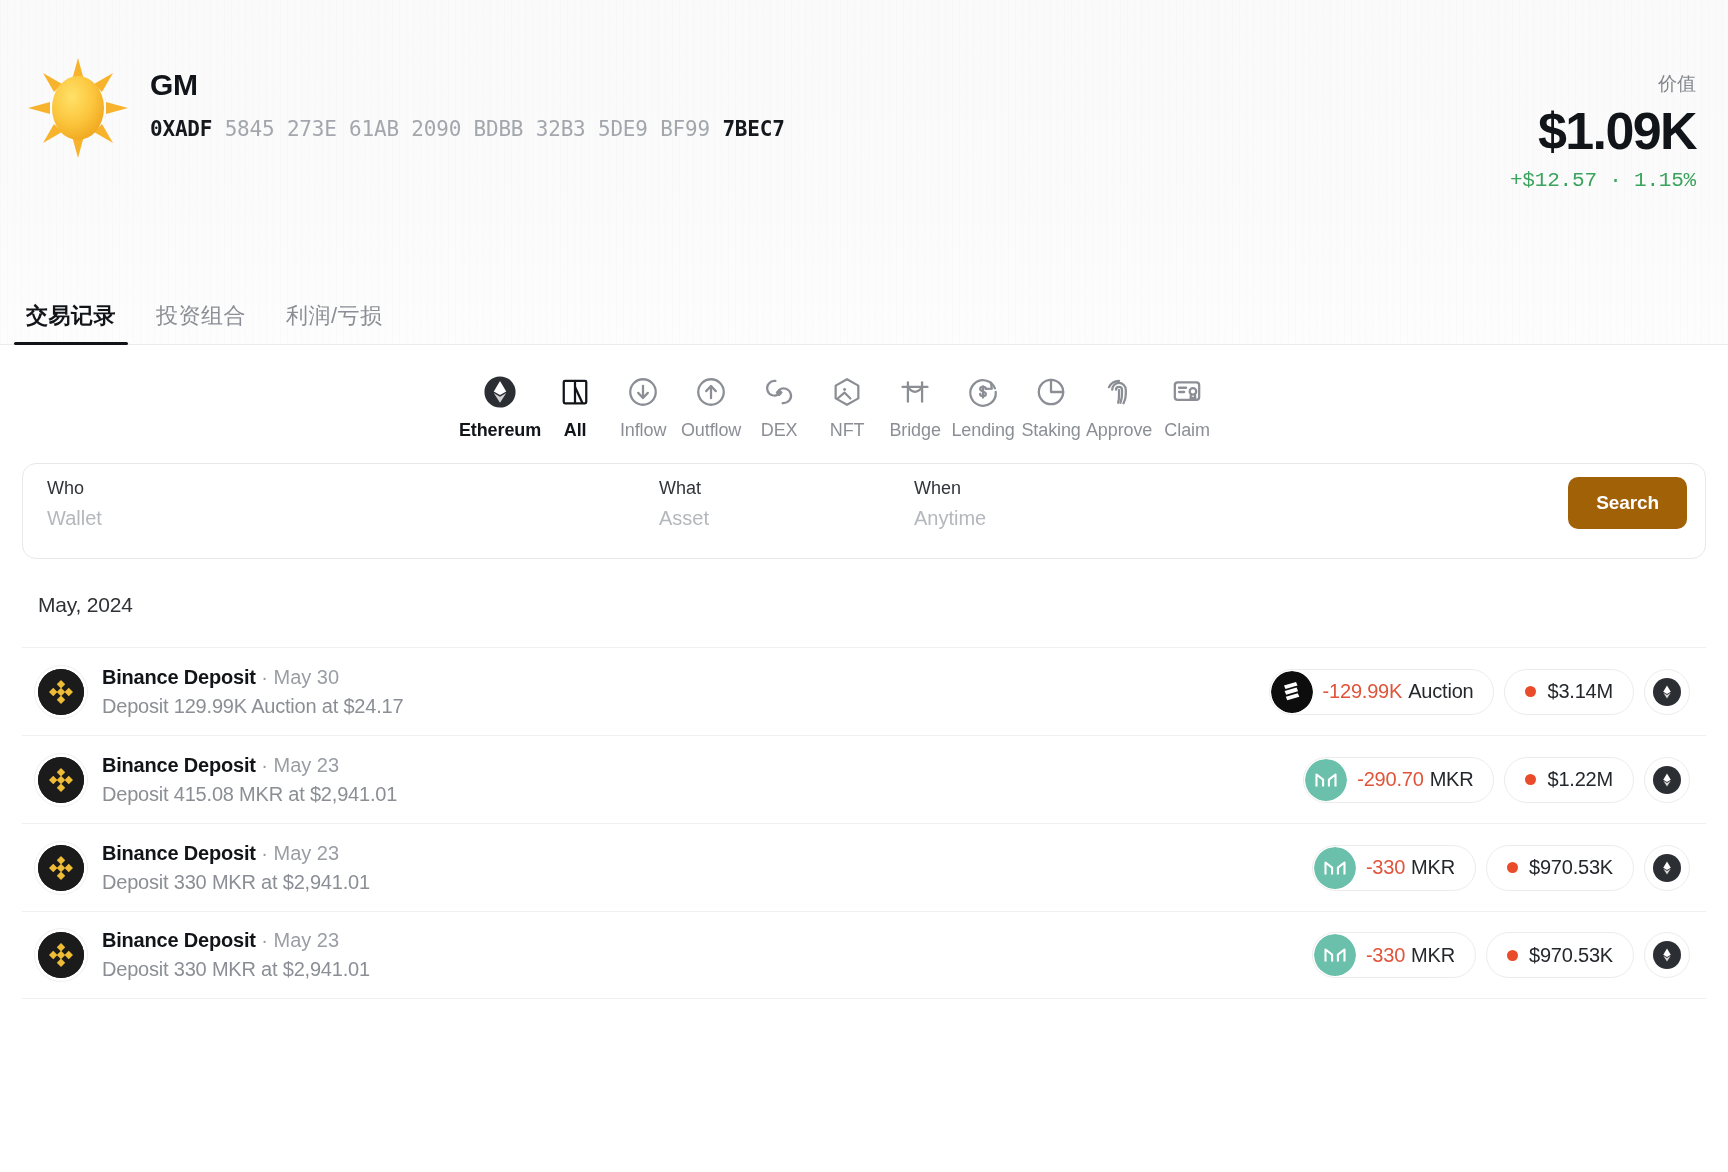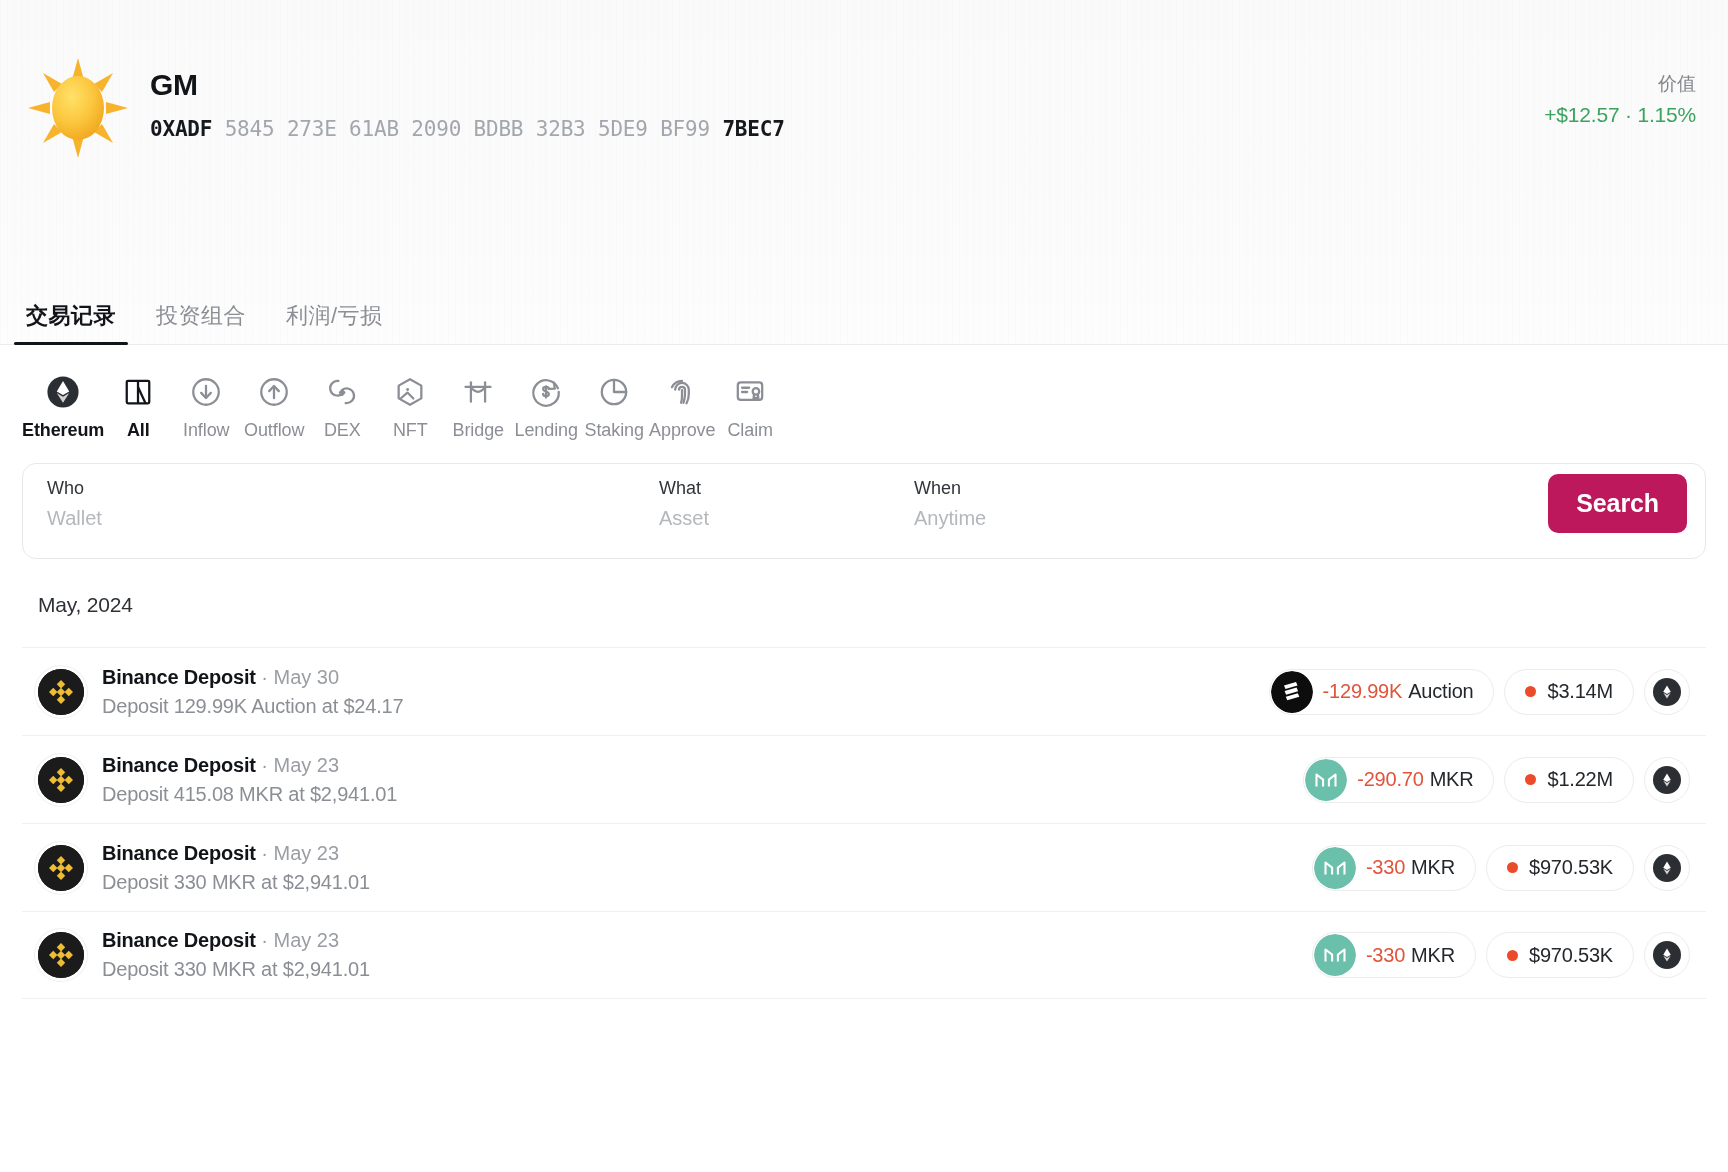--- a/index.html
+++ b/index.html
@@ -64,20 +64,21 @@
     letter-spacing: -1.6px;
     line-height: 62px;
     margin-top: 4px;
   }
   .value-change {
     font-size: 21px;
     color: #3aa45f;
     line-height: 26px;
     margin-top: 6px;
     letter-spacing: -0.2px;
+    font-family: Liberation Mono, monospace;
   }
 
   
   .tabbar {
     position: absolute;
     left: 0; right: 0;
     bottom: 0;
     height: 62px;
     padding: 0 22px;
     display: flex;
@@ -102,21 +103,21 @@
     height: 3px;
     background: #111418;
     border-radius: 2px;
   }
 
   
   .filterbar {
     padding: 30px 22px 0 22px;
     display: flex;
     align-items: flex-start;
-    justify-content: flex-start;
+    justify-content: center;
     max-width: 1680px;
   }
   .filter-item {
     display:flex;
     flex-direction: column;
     align-items: center;
     gap: 11px;
     cursor:pointer;
     min-width: 68px;
   }
@@ -141,25 +142,25 @@
     padding: 0 18px 16px 24px;
   }
   .sfield { display:flex; flex-direction:column; justify-content:center; gap: 9px; cursor:text; }
   .sfield.who  { width: 612px; }
   .sfield.what { width: 255px; }
   .sfield.when { width: 480px; }
   .sf-label { font-size: 18px; color:#31353a; line-height:20px; }
   .sf-value { font-size: 20px; color:#b4b7bb; line-height:22px; }
   .search-btn {
     margin-left: auto;
-    background: #be185d;
+    background: #a16207;
     color: #fff;
     border: none;
     border-radius: 10px;
-    font-size: 25px;
+    font-size: 19px;
     font-weight: 600;
     padding: 15px 28px;
     cursor: pointer;
     font-family: inherit;
     letter-spacing: -0.1px;
   }
 
   
   .month-head {
     padding: 34px 0 18px 38px;
@@ -261,20 +262,21 @@
       </svg>
     </div>
 
     <div class="identity">
       <div class="wallet-name">GM</div>
       <div class="wallet-address"><span class="seg-strong">0XADF</span> <span>5845 273E 61AB 2090 BDBB 32B3 5DE9 BF99</span> <span class="seg-strong">7BEC7</span></div>
     </div>
 
     <div class="value-block">
       <div class="value-label">价值</div>
+      <div class="value-amount">$1.09K</div>
       <div class="value-change">+$12.57 · 1.15%</div>
     </div>
 
     <div class="tabbar" id="tabbar">
         <div class="tab active"><span>交易记录</span></div>
         <div class="tab"><span>投资组合</span></div>
         <div class="tab"><span>利润/亏损</span></div>
       </div>
   </div>
 

